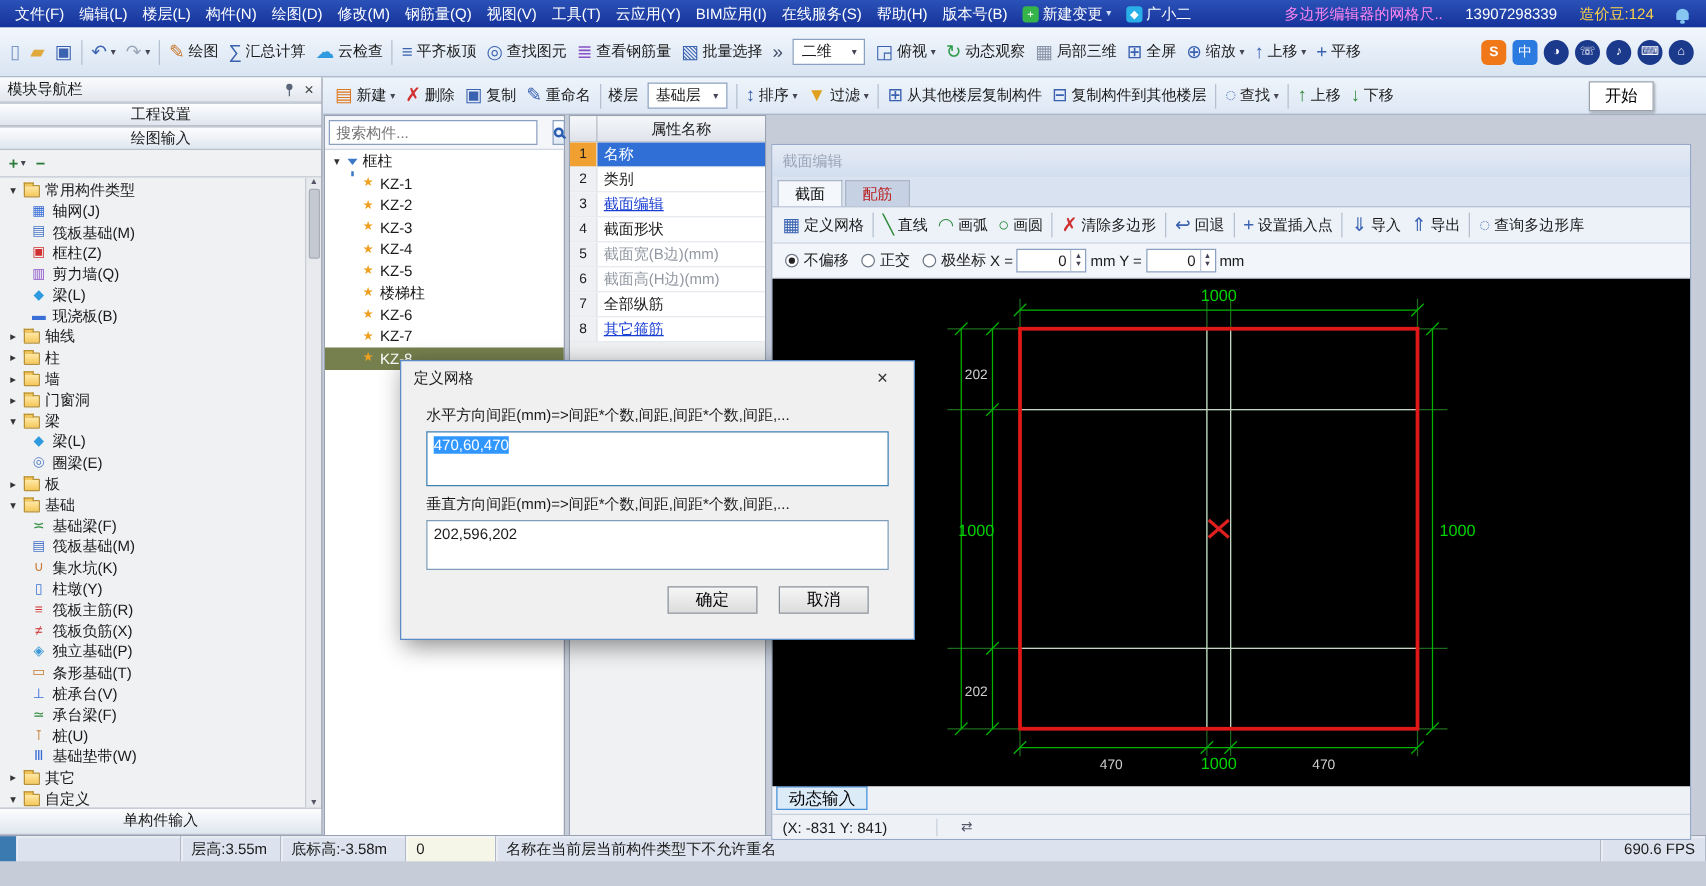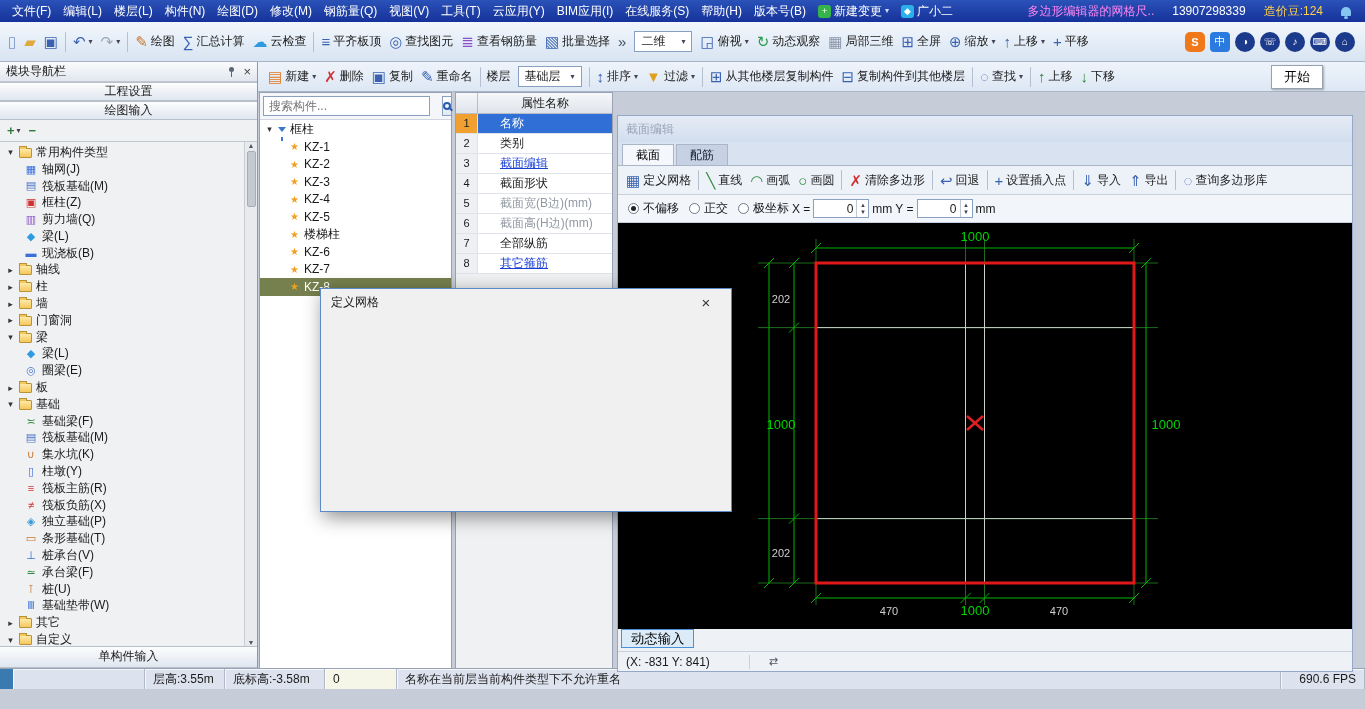--- a/index.html
+++ b/index.html
@@ -75,32 +75,32 @@
 
 
 .prop-panel{position:absolute;left:455px;top:92px;width:158px;height:582px;background:#f0f1f3;border:1px solid #98a2b4;display:flex;flex-direction:column}
 .prop-tabs{height:26px;background:#d6e0ee;display:flex;align-items:flex-end;padding-left:3px;border-bottom:1px solid #98a2b4}
 .prop-tab{height:22px;line-height:21px;padding:0 11px;background:#f4f6f9;border:1px solid #98a2b4;border-bottom:none}
 .prop-head{height:21px;display:flex;background:linear-gradient(#f6f8fa,#dfe3ea);border-bottom:1px solid #b8bcc6}
 .ph-num{width:22px;border-right:1px solid #b8bcc6}
 .ph-name{flex:1;text-align:center;line-height:20px}
 .prop-row{height:20px;display:flex;background:#fff;border-bottom:1px solid #dfe3ea}
 .pnum{width:22px;background:#eef0f3;border-right:1px solid #dfe3ea;text-align:center;line-height:19px;font-size:11px}
-.plab{flex:1;line-height:19px;padding-left:22px;white-space:nowrap;overflow:hidden}
+.plab{flex:1;line-height:19px;padding-left:5px;white-space:nowrap;overflow:hidden}
 .prop-row.sel .pnum{background:#f0a030}
 .prop-row.sel .plab{background:#2f6fd6;color:#fff}
 .prop-row.link .plab{color:#1a3fd4;text-decoration:underline}
 .prop-row.muted .plab{color:#9298a2}
 .prop-fill{flex:1;background:#f0f1f3}
 
 
 .secwin{position:absolute;left:617px;top:115px;width:736px;height:557px;background:#eef1f6;border:1px solid #96a8c8;display:flex;flex-direction:column;z-index:5}
 .sec-title{height:26px;background:linear-gradient(#e6ecf6,#d2deee);color:#9aa4b6;display:flex;align-items:center;padding:0 8px;flex:none}
 .sec-tabs{height:24px;background:#d8e2f0;display:flex;align-items:flex-end;padding-left:4px;gap:2px;border-bottom:1px solid #aab6c8;flex:none}
-.sec-tab{height:21px;line-height:20px;padding:0 13px;border:1px solid #aab6c8;border-bottom:none;background:#c6d2e4;color:#0f172a}
+.sec-tab{height:21px;line-height:20px;padding:0 13px;border:1px solid #aab6c8;border-bottom:none;background:#c6d2e4;color:#b91c1c}
 .sec-tab.active{background:#f4f7fb;color:#000}
 .sec-toolbar{height:29px;background:#edf2f9;border-bottom:1px solid #c8d0dc;display:flex;align-items:center;padding:0 4px;white-space:nowrap;flex:none}
 .sec-opts{height:28px;background:#f2f5fa;border-bottom:1px solid #c8d0dc;display:flex;align-items:center;gap:3px;padding:0 10px;flex:none}
 .ropt{display:flex;align-items:center;gap:4px}
 .radio{width:11px;height:11px;border:1px solid #707888;border-radius:50%;background:#fff;position:relative;flex:none}
 .ropt.on .radio::after{content:"";position:absolute;inset:2px;background:#222;border-radius:50%}
 .spin{display:inline-flex;border:1px solid #8aa0c0;background:#fff;height:19px;width:56px}
 .spin .sval{flex:1;text-align:right;padding:0 3px;line-height:18px}
 .spin .sarr{width:12px;display:flex;flex-direction:column;border-left:1px solid #c0c8d4;font-size:6px;line-height:1.1;align-items:center;justify-content:center;color:#445}
 .sec-canvas{height:406px;background:#000;position:relative;flex:none}
@@ -980,20 +980,34 @@
       <span class="sec-coord">(X: -831 Y: 841)</span>
       <span class="sec-scroll">⇄</span>
     </div>
   </div>
 
   <div class="dialog">
     <div class="dlg-title">
       <span>定义网格</span>
       <span class="dlg-x">×</span>
     </div>
+    <div class="dlg-body">
+      <div class="dlg-label">水平方向间距(mm)=&gt;间距*个数,间距,间距*个数,间距,...</div>
+      <div class="dlg-input focus">
+        <span class="seltext">470,60,470</span>
+      </div>
+      <div class="dlg-label">垂直方向间距(mm)=&gt;间距*个数,间距,间距*个数,间距,...</div>
+      <div class="dlg-input short">
+        <span>202,596,202</span>
+      </div>
+      <div class="dlg-btns">
+        <button class="dlg-btn">确定</button>
+        <button class="dlg-btn">取消</button>
+      </div>
+    </div>
   </div>
 
   <div class="statusbar">
     <span class="sb-tile"></span>
     <span class="sb-seg sb-w1"></span>
     <span class="sb-seg sb-w2">层高:3.55m</span>
     <span class="sb-seg sb-w3">底标高:-3.58m</span>
     <span class="sb-seg sb-w4">0</span>
     <span class="sb-seg sb-msg">名称在当前层当前构件类型下不允许重名</span>
     <span class="sb-seg sb-fps">690.6 FPS</span>

